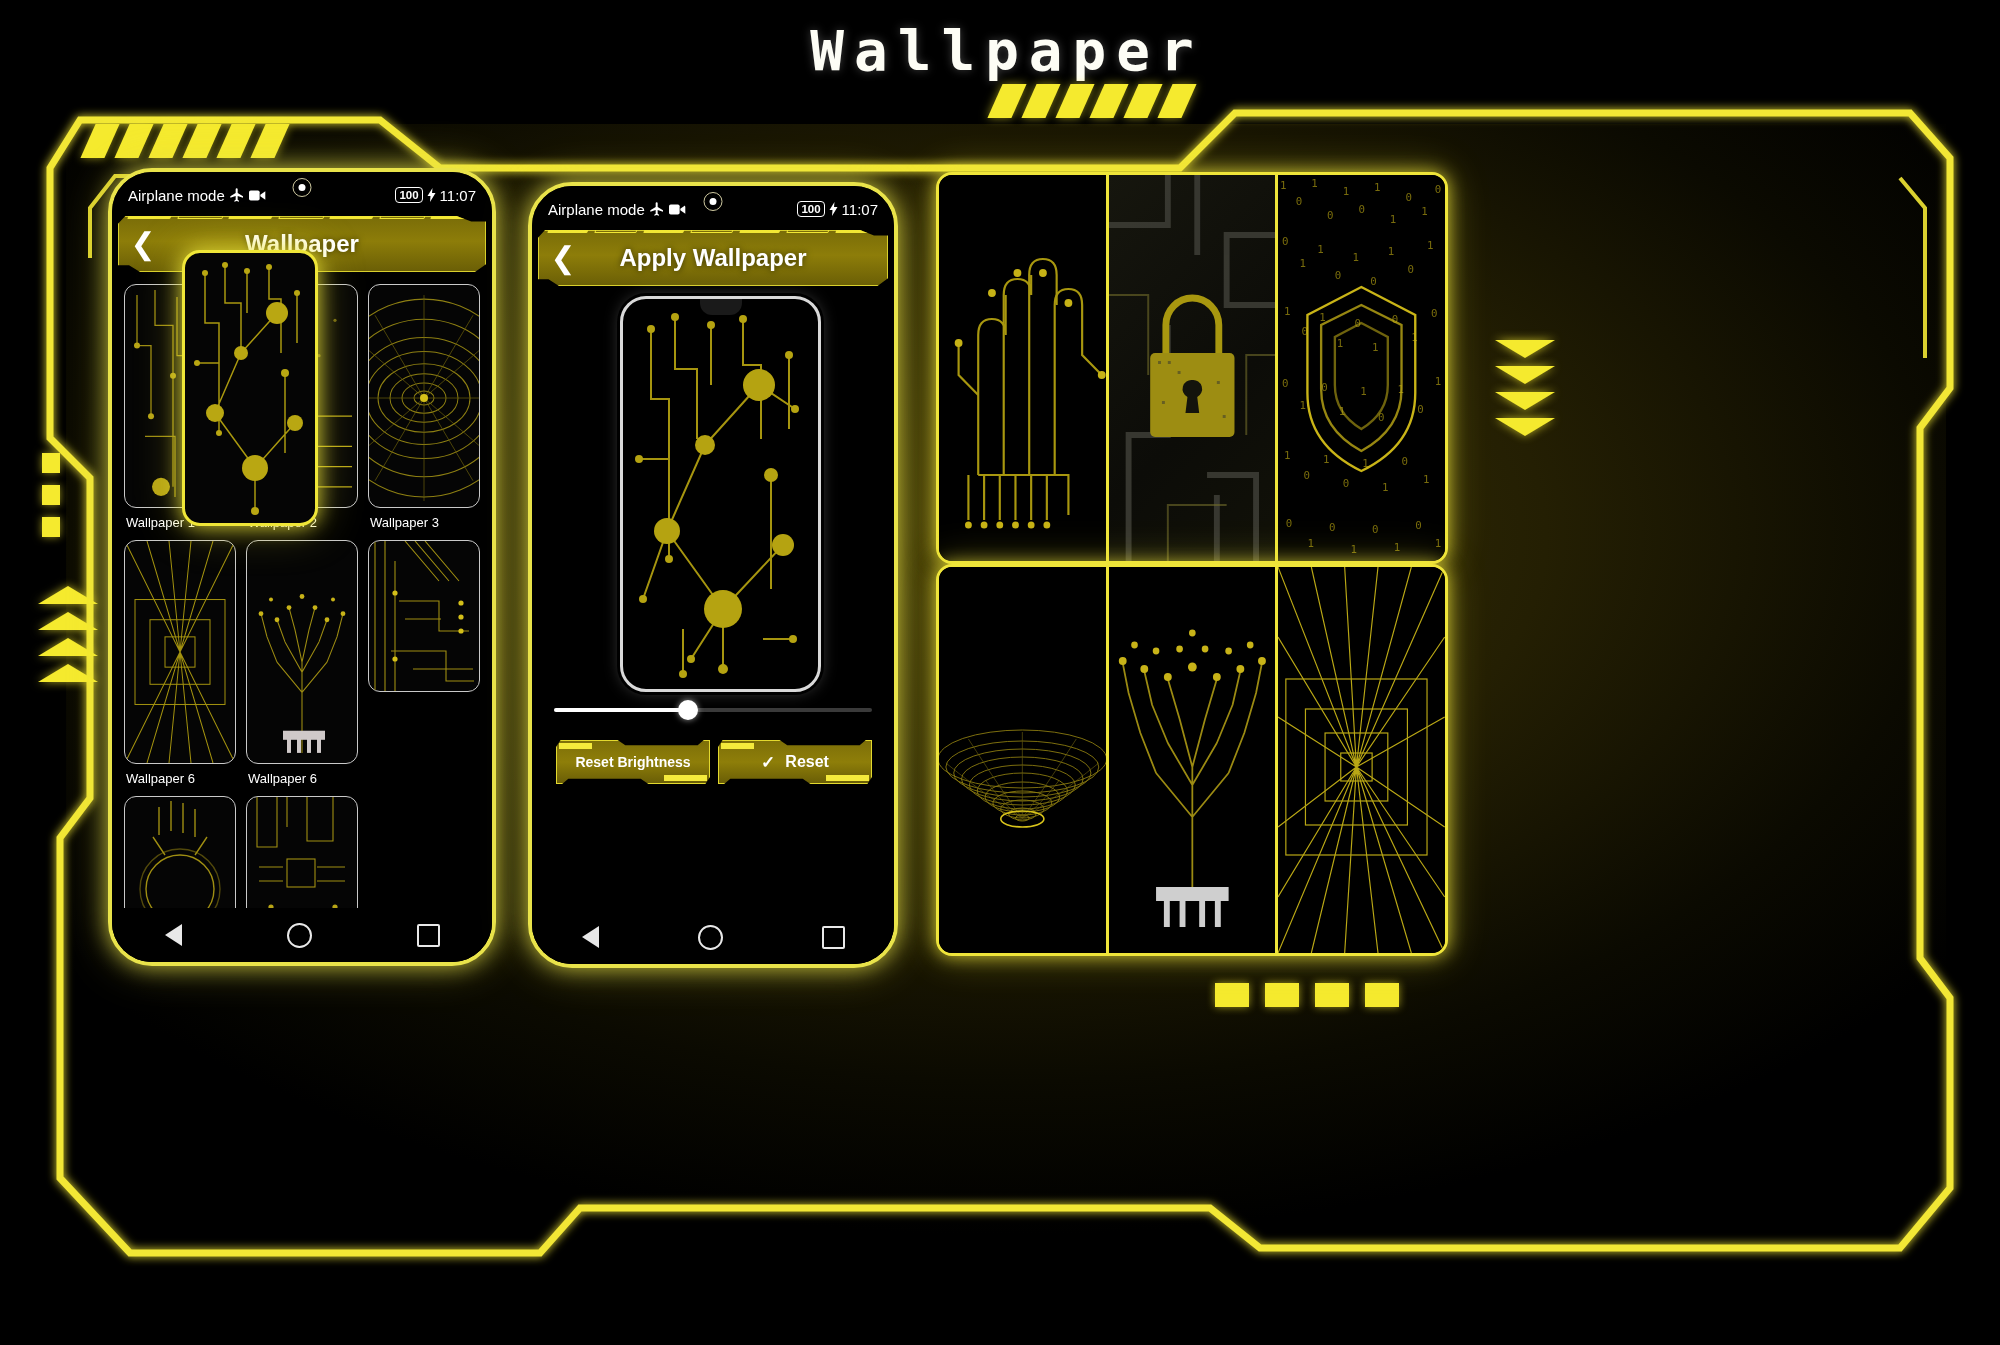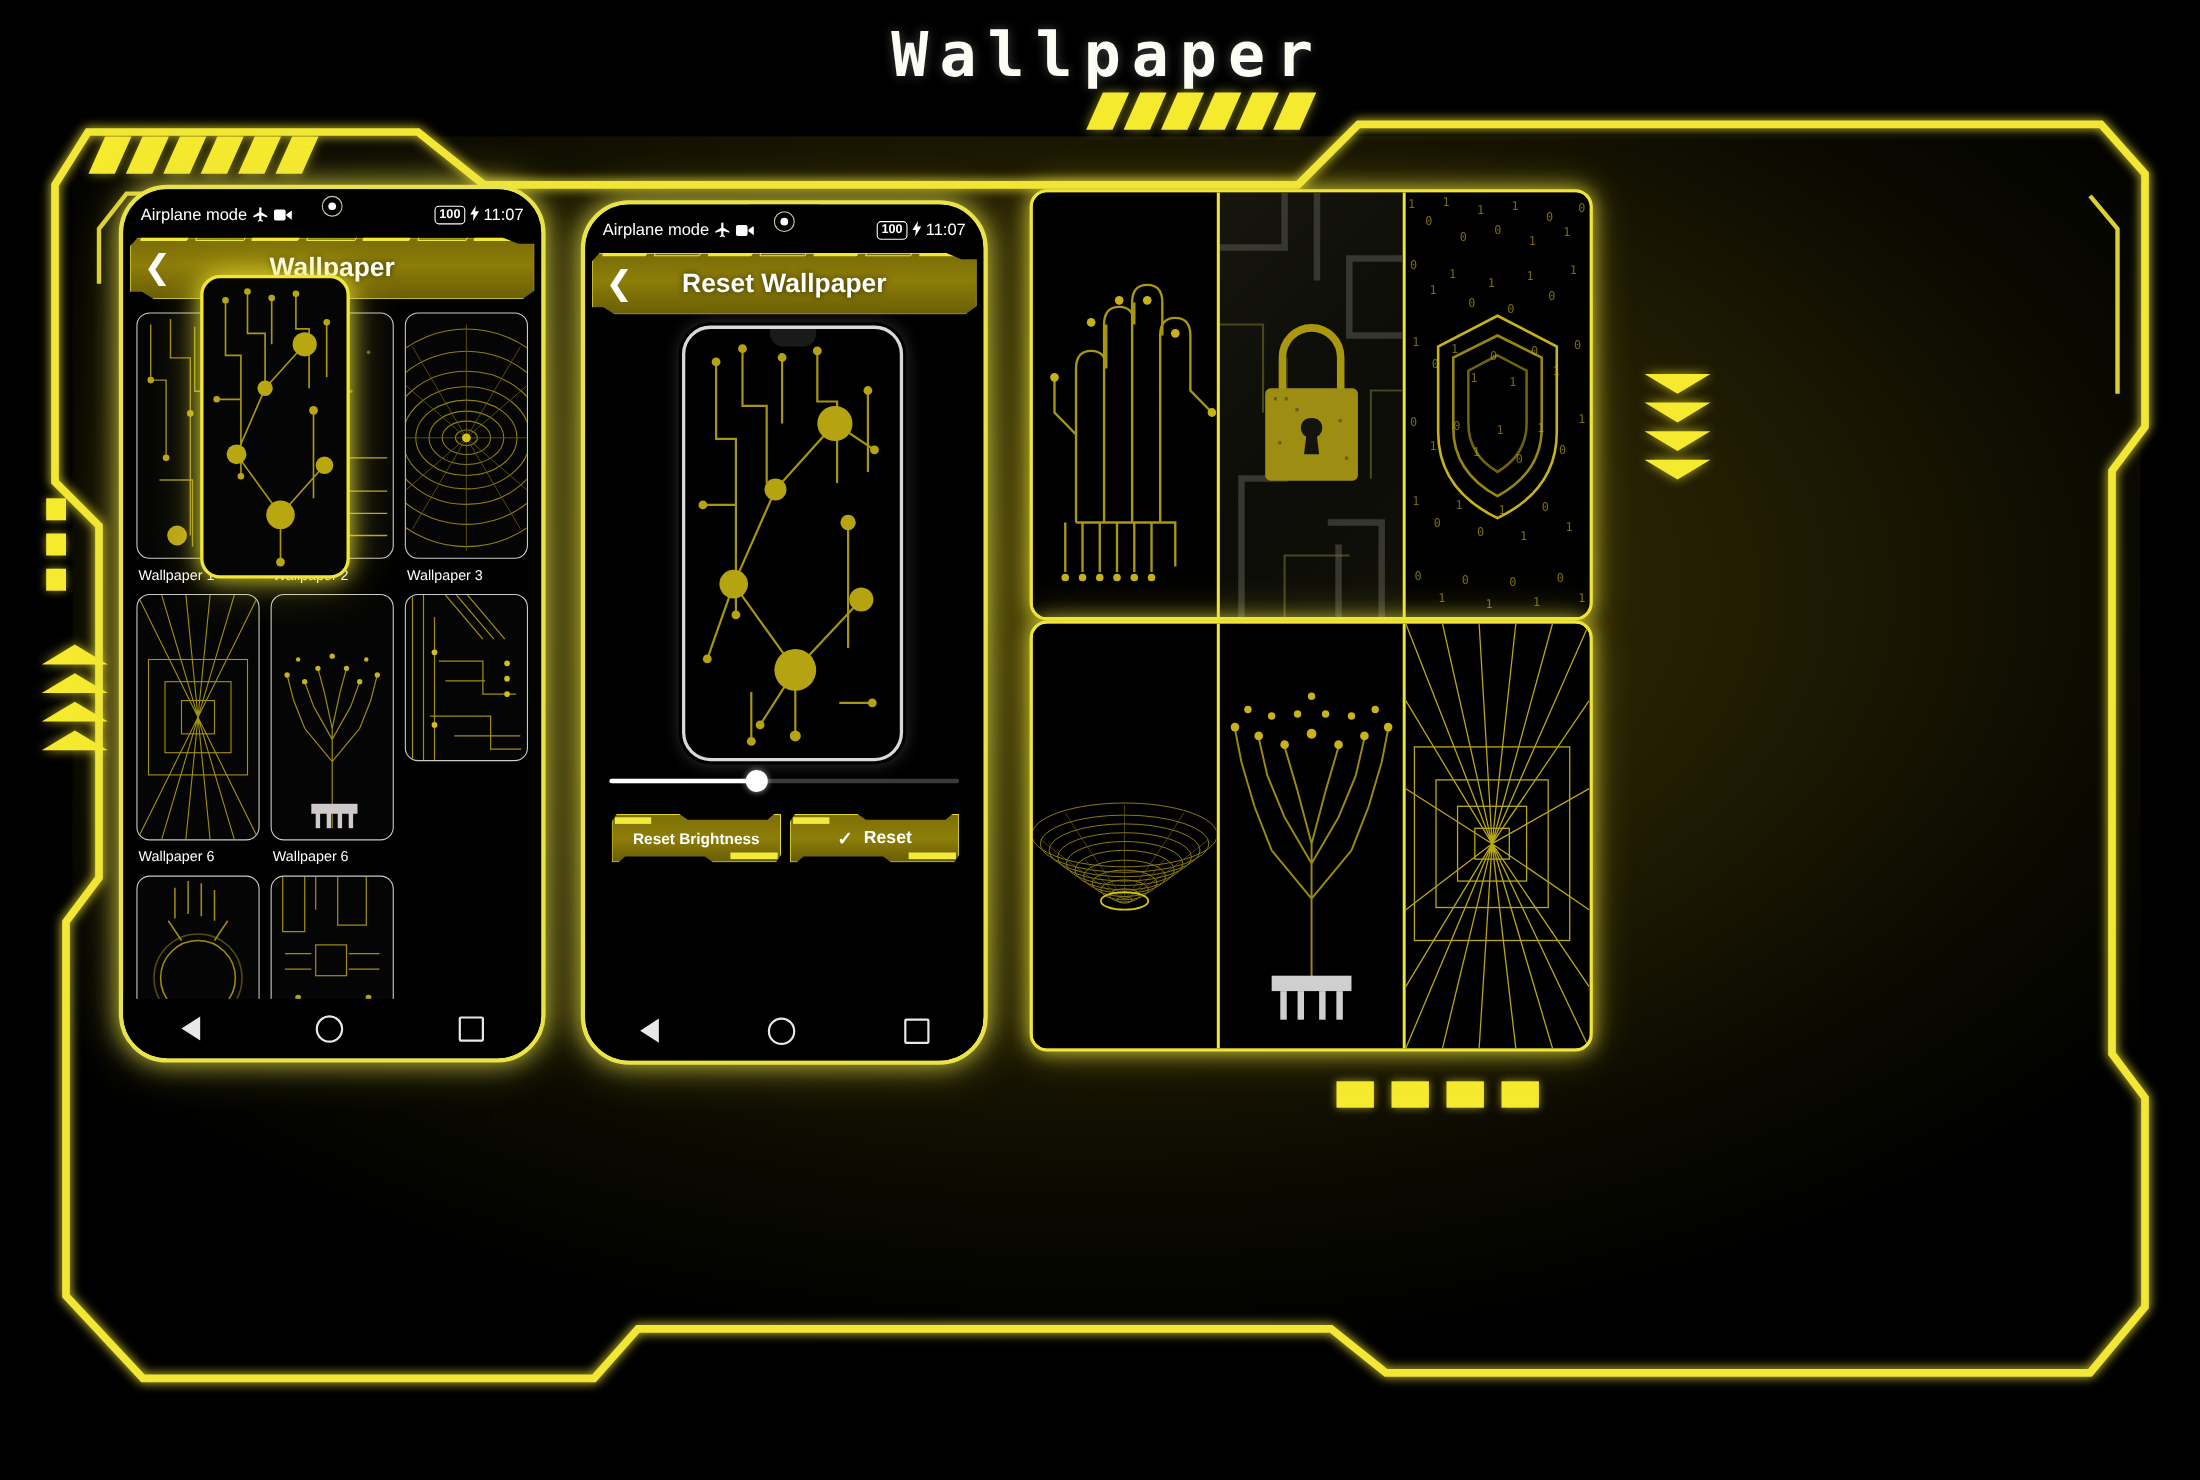--- a/index.html
+++ b/index.html
@@ -26,21 +26,21 @@
   
   .phone{position:absolute;border-radius:44px;background:#000;
     border:4px solid #e9e34a;
     box-shadow:0 0 22px rgba(233,227,74,.75),0 0 46px rgba(233,227,74,.30),inset 0 0 14px rgba(233,227,74,.25);
     overflow:hidden;}
   .phone .screen{position:absolute;left:0;top:0;right:0;bottom:0;background:#000;overflow:hidden;}
 
   .statusbar{position:relative;height:34px;display:flex;align-items:center;
     justify-content:space-between;padding:6px 16px 0 16px;color:#fff;font-size:15px;}
   .sb-left{display:flex;align-items:center;gap:4px;white-space:nowrap;}
-  .sb-right{display:flex;gap:4px;white-space:nowrap;font-size:15px;}
+  .sb-right{display:flex;align-items:center;gap:4px;white-space:nowrap;font-size:15px;}
   .batt{border:1.6px solid #fff;border-radius:4px;padding:0 3px;font-size:11.5px;line-height:14px;font-weight:700;}
   .notch{position:absolute;left:50%;transform:translateX(-50%);top:-2px;
     width:64px;height:34px;background:#000;border-radius:0 0 26px 26px;}
   .cam{position:absolute;left:50%;top:6px;transform:translateX(-50%);
     width:17px;height:17px;border-radius:50%;border:1.5px solid #cfc9a0;
     background:#000;display:flex;align-items:center;justify-content:center;}
   .cam i{width:7px;height:7px;border-radius:50%;background:#fff;display:block;}
 
   
   .appbar{position:relative;margin:4px 6px 0 6px;height:54px;
@@ -457,21 +457,21 @@
         <div class="hashes">
           <span></span>
             <span></span>
             <span></span>
             <span></span>
             <span></span>
             <span></span>
             <span></span>
         </div>
         <div class="chev">❮</div>
-        <div class="ttl">Reset Wallpaper</div>
+        <div class="ttl">Apply Wallpaper</div>
       </div>
 
       <div class="preview" style="left:88px;top:110px;width:195px;height:390px;">
         <div class="pnotch"></div>
         <svg width="100%" height="100%" viewBox="0 0 195 390" preserveAspectRatio="none">
           <g stroke="#a6950f" fill="none" stroke-width="2">
             <path d="M28 30 V100 h18 V170 M52 18 V70 h22 V140 M88 26 V86 M120 20 V66 h18 V140
                      M16 160 h30 V260 M82 146 L136 86 M82 146 L44 232 M44 232 L100 310 M100 310 L160 246
                      M100 310 V370 M148 176 V290 M166 56 V130 M60 330 V375 M140 340 h30"></path>
             <path d="M100 310 L68 360 M136 86 L172 110 M44 232 L20 300"></path>

